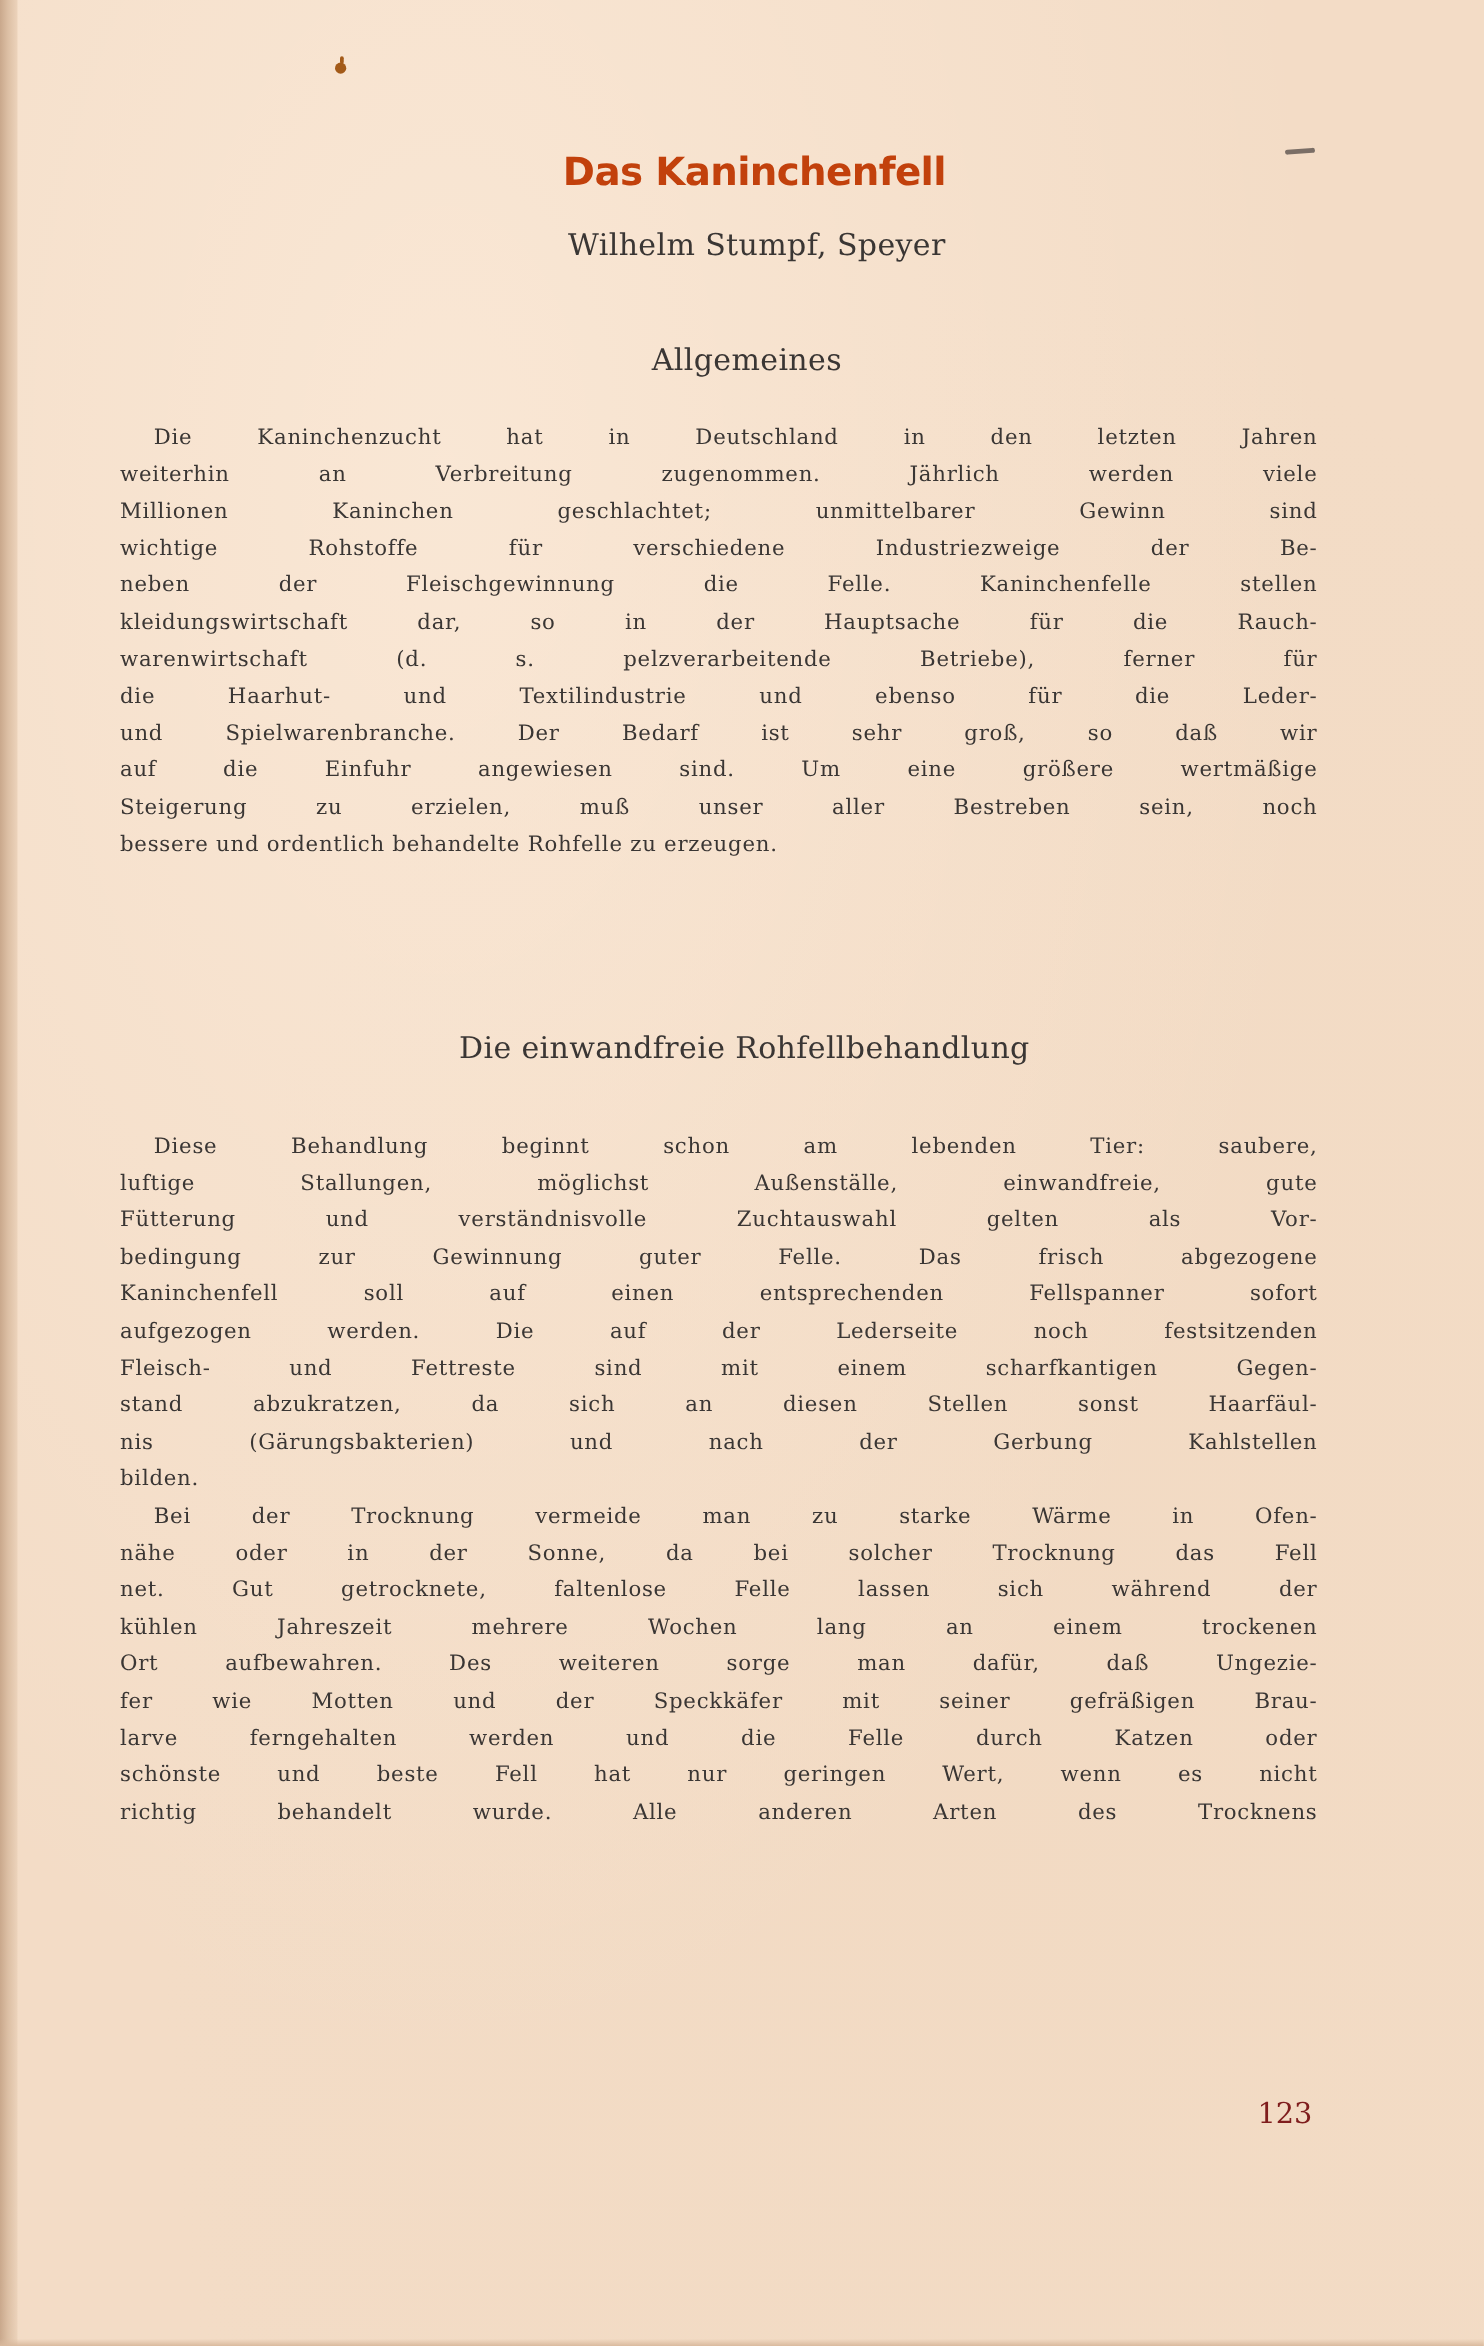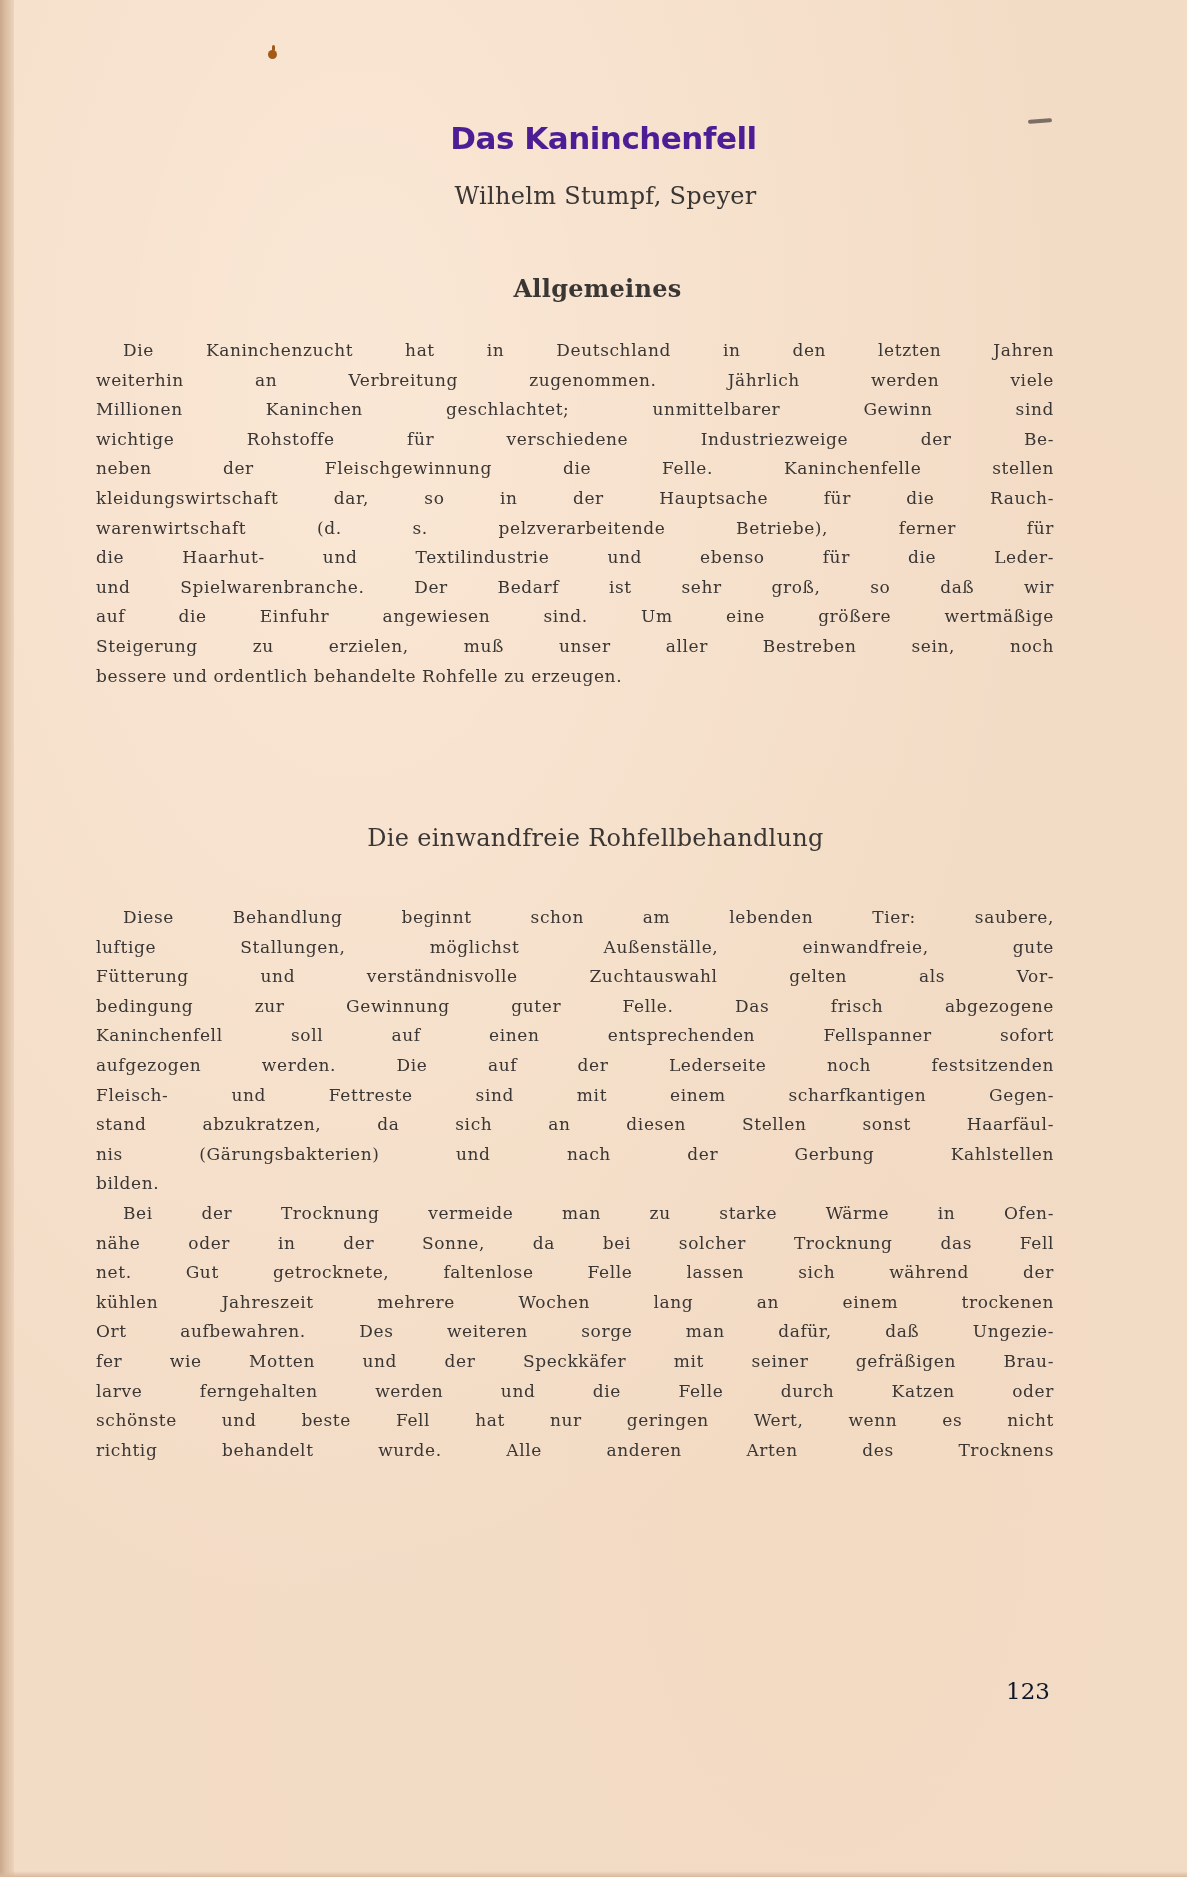--- a/index.html
+++ b/index.html
@@ -55,21 +55,21 @@
     }
     .title {
       position: absolute;
       left: 0; right: 0;
       top: 120px;
       text-align: center;
       font-family: "DejaVu Sans", "Liberation Sans", sans-serif;
       font-weight: bold;
       font-size: 31px;
       letter-spacing: -0.5px;
-      color: #4c1d95;
+      color: #c2410c;
       padding-left: 20px;
     }
     .author {
       position: absolute;
       left: 0; right: 0;
       top: 182px;
       text-align: center;
       font-size: 24px;
       letter-spacing: 0.3px;
       padding-left: 24px;
@@ -100,35 +100,35 @@
       text-align-last: justify;
       letter-spacing: 0.6px;
     }
     .line.indent { padding-left: 27px; }
     .line.last { text-align-last: left; }
     .page-number {
       position: absolute;
       left: 1006px;
       top: 1678px;
       font-size: 23px;
-      color: #0f172a;
+      color: #7f1d1d;
     }
   </style>
 </head>
 <body>
 
 <div class="binding-edge"></div>
 <div class="bottom-edge"></div>
 <div class="speck-top-left"></div>
 <div class="speck-top-right"></div>
 
 <h1 class="title" style="margin:0;">Das Kaninchenfell</h1>
 <div class="author">Wilhelm Stumpf, Speyer</div>
 
-<h2 class="section-heading sh-1" style="margin:0;font-weight:bold;">Allgemeines</h2>
+<h2 class="section-heading sh-1" style="margin:0;font-weight:normal;">Allgemeines</h2>
 
 <div class="body-block block-1">
   <div>
     <span class="line indent">Die Kaninchenzucht hat in Deutschland in den letzten Jahren</span>
     <span class="line">weiterhin an Verbreitung zugenommen. Jährlich werden viele</span>
     <span class="line">Millionen Kaninchen geschlachtet; unmittelbarer Gewinn sind</span>
     <span class="line">wichtige Rohstoffe für verschiedene Industriezweige der Be-</span>
     <span class="line">neben der Fleischgewinnung die Felle. Kaninchenfelle stellen</span>
     <span class="line">kleidungswirtschaft dar, so in der Hauptsache für die Rauch-</span>
     <span class="line">warenwirtschaft (d. s. pelzverarbeitende Betriebe), ferner für</span>

